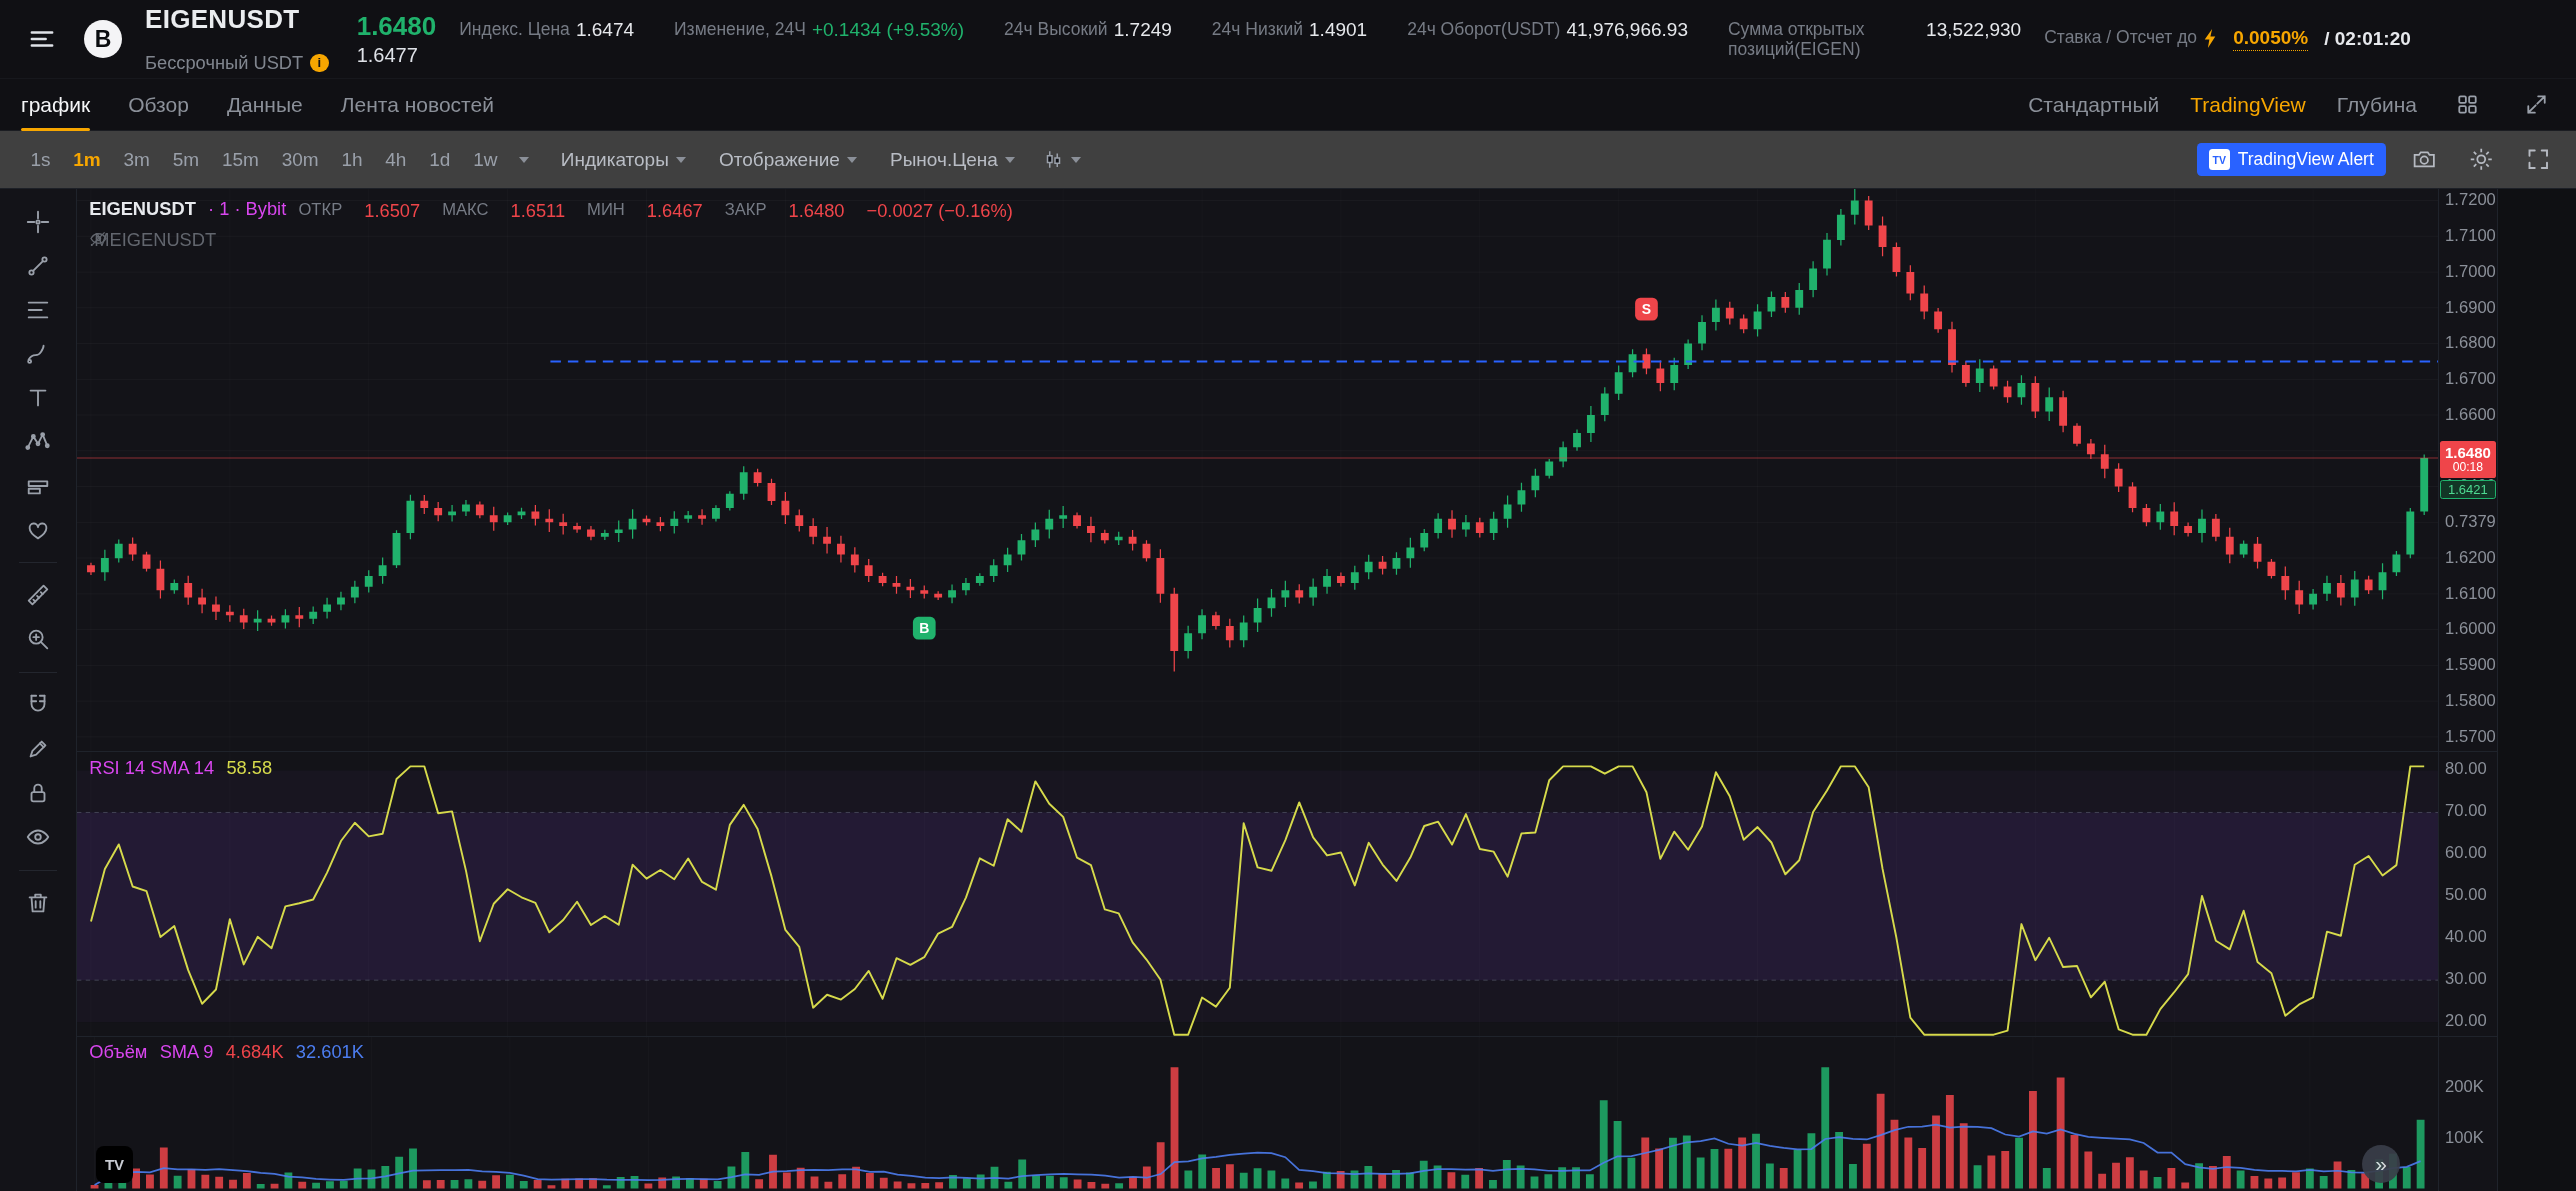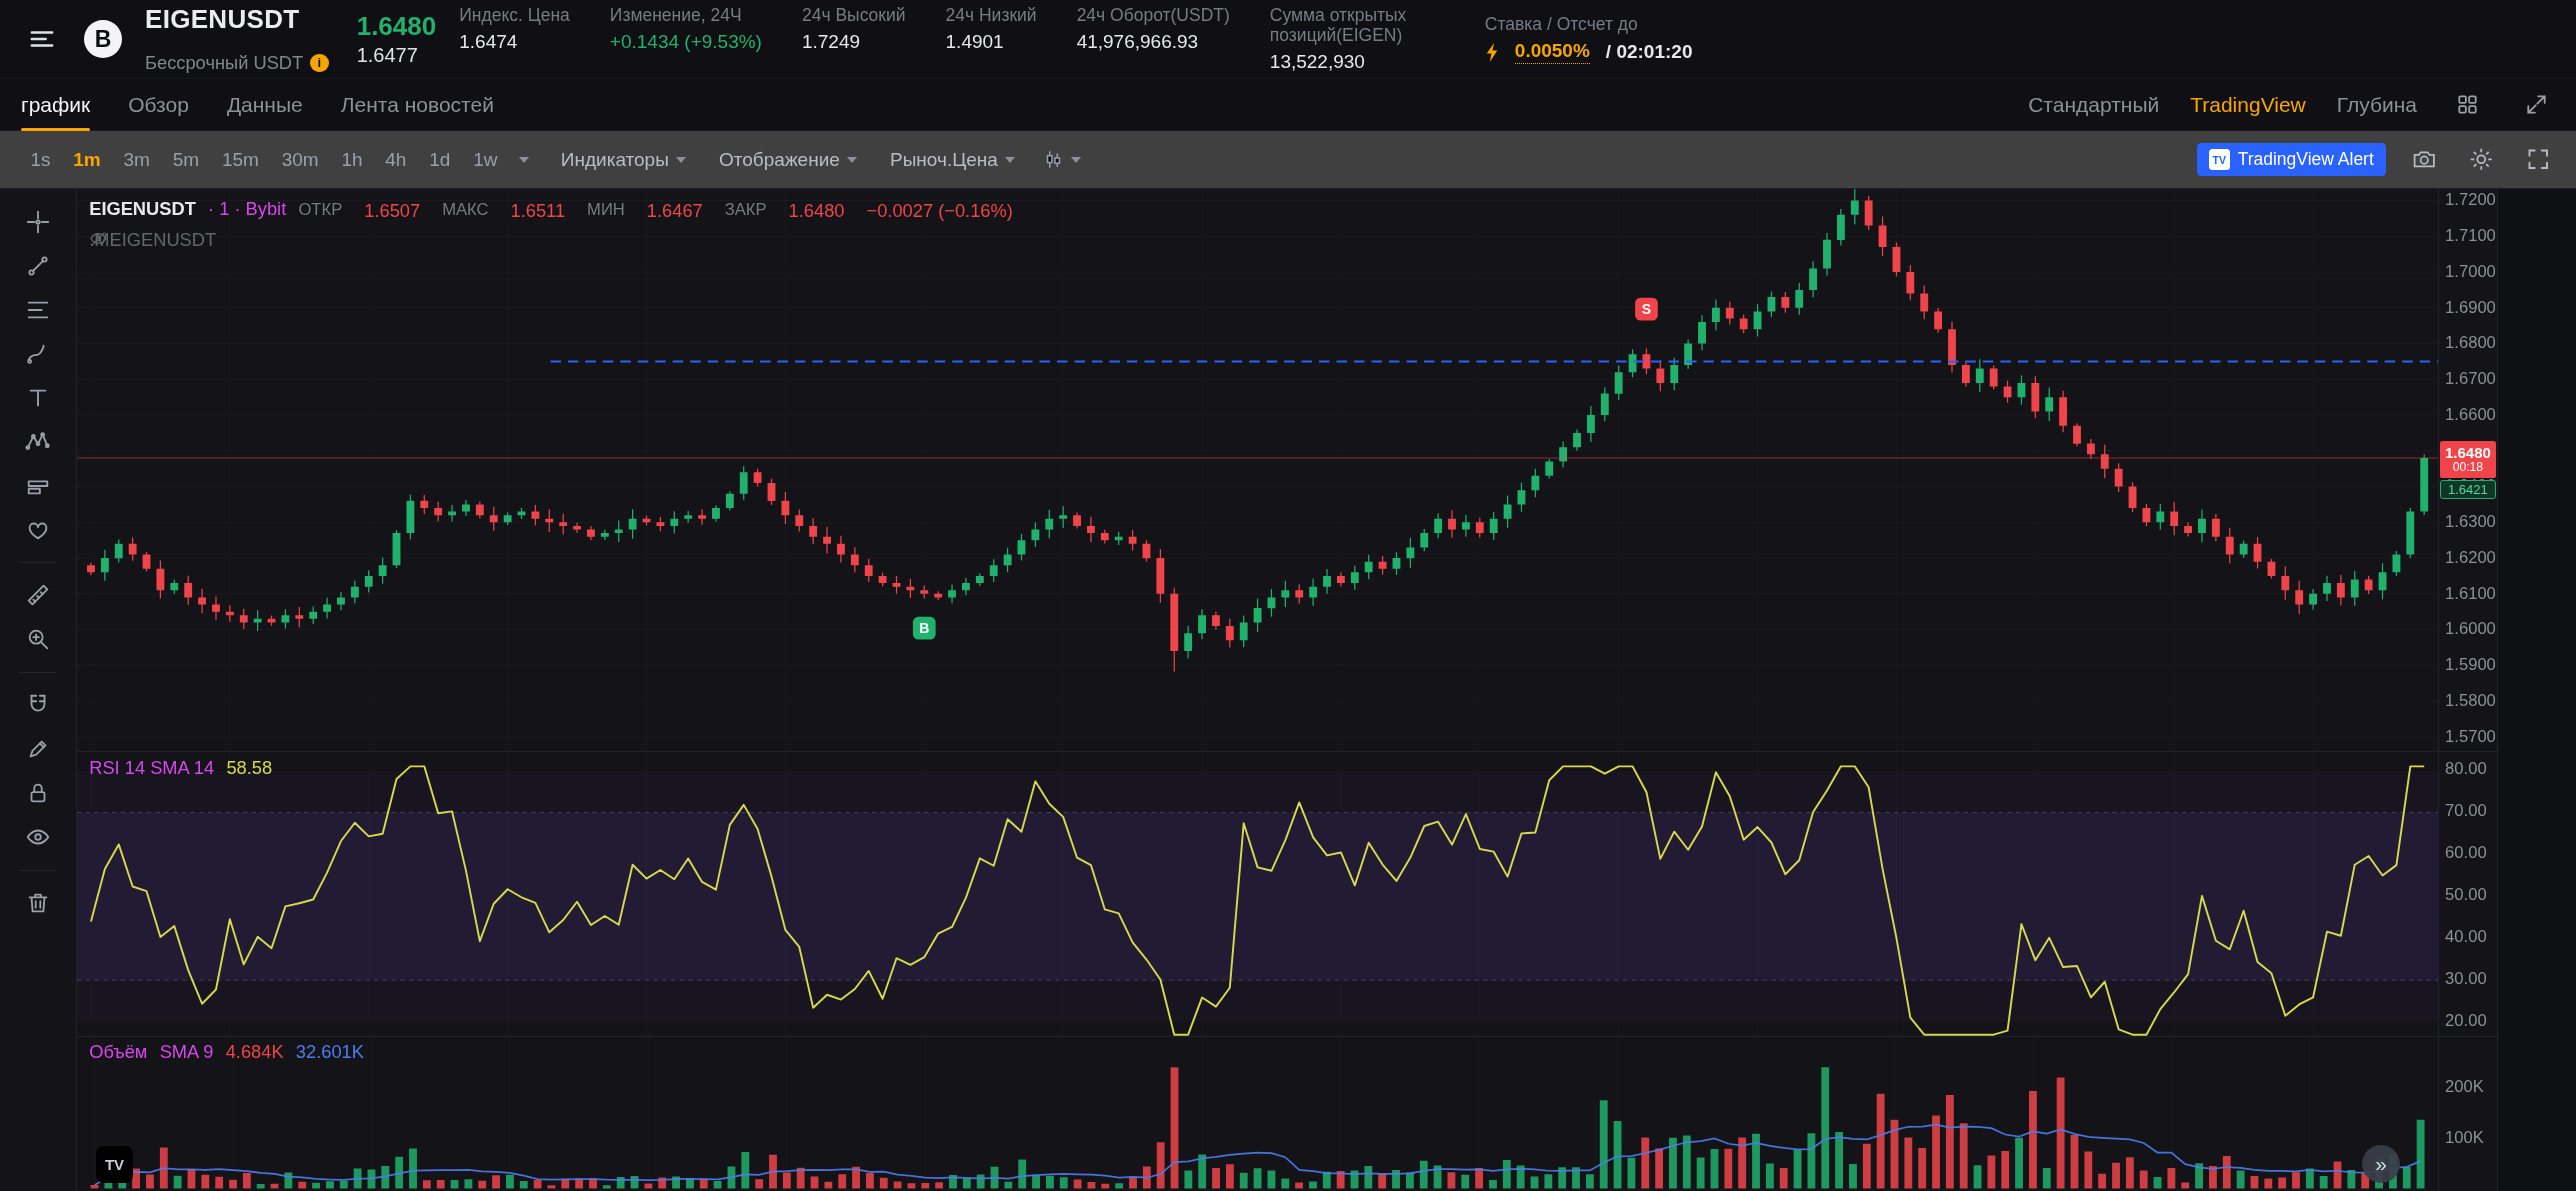--- a/index.html
+++ b/index.html
@@ -11,21 +11,21 @@
   header{position:absolute;left:0;top:0;width:2576px;height:79px;background:#101014;border-bottom:0.9px solid #17181d;display:flex;align-items:center;padding:0 23px;gap:23px}
   .icon-btn{width:38px;height:38px;display:flex;align-items:center;justify-content:center;cursor:pointer}
   .logo{width:38px;height:38px;border-radius:50%;background:#f4f4f6;color:#0b0d10;font-weight:800;font-size:23px;display:flex;align-items:center;justify-content:center}
   .sym-name{font-size:26px;font-weight:700;letter-spacing:0.3px}
   .sym-sub{font-size:18.3px;color:#81868f;display:flex;align-items:center;gap:7px;margin-top:17px}
   .info{width:18.3px;height:18.3px;border-radius:50%;background:#f7a600;color:#101014;font-size:13px;font-weight:700;display:inline-flex;align-items:center;justify-content:center;font-style:normal}
   .px{margin-left:5.2px}
   .px-last{font-size:26px;font-weight:700;color:#20b26c}
   .px-mark{font-size:20px;color:#dfe2e8;margin-top:2.6px}
   .hdr-stats{display:flex;gap:40px;align-items:flex-start}
-  .stat{display:flex;flex-direction:column;gap:6.1px}
+  .stat{display:flex;flex-direction:row;gap:6.1px}
   .stat-l{font-size:17.5px;color:#767b85;line-height:1.15}
   .stat-v{font-size:19px;color:#e6e8ec;white-space:nowrap}
   .stat-v.green{color:#20b26c}
   .stat.wrap .stat-l{max-width:192px}
   .funding-v{display:flex;align-items:center;gap:16px;font-weight:600}
   .rate{color:#f7a600;border-bottom:0.9px dotted #f7a600;padding-bottom:0.9px}
 
   
   nav.view-tabs{position:absolute;left:0;top:79px;width:2576px;height:52px;background:#101014;border-bottom:0.9px solid #1b1d22;display:flex;align-items:center;padding:0 21px;gap:38px;font-size:21px}
   .vtab{color:#8b9099;cursor:pointer;position:relative;height:52px;display:flex;align-items:center}
@@ -482,21 +482,21 @@
       </div>
   <div class="ps-label" style="top:11.4px">1.7200</div>
       <div class="ps-label" style="top:47px">1.7100</div>
       <div class="ps-label" style="top:83px">1.7000</div>
       <div class="ps-label" style="top:119px">1.6900</div>
       <div class="ps-label" style="top:154px">1.6800</div>
       <div class="ps-label" style="top:190px">1.6700</div>
       <div class="ps-label" style="top:226px">1.6600</div>
       <div class="ps-label" style="top:262px">1.6500</div>
       <div class="ps-label" style="top:297px">1.6400</div>
-      <div class="ps-label" style="top:333px">1.6300</div>
+      <div class="ps-label" style="top:333px">0.7379</div>
       <div class="ps-label" style="top:369px">1.6200</div>
       <div class="ps-label" style="top:405px">1.6100</div>
       <div class="ps-label" style="top:440px">1.6000</div>
       <div class="ps-label" style="top:476px">1.5900</div>
       <div class="ps-label" style="top:512px">1.5800</div>
       <div class="ps-label" style="top:548px">1.5700</div>
       <div class="ps-label" style="top:580px">80.00</div>
       <div class="ps-label" style="top:622px">70.00</div>
       <div class="ps-label" style="top:664px">60.00</div>
       <div class="ps-label" style="top:706px">50.00</div>

